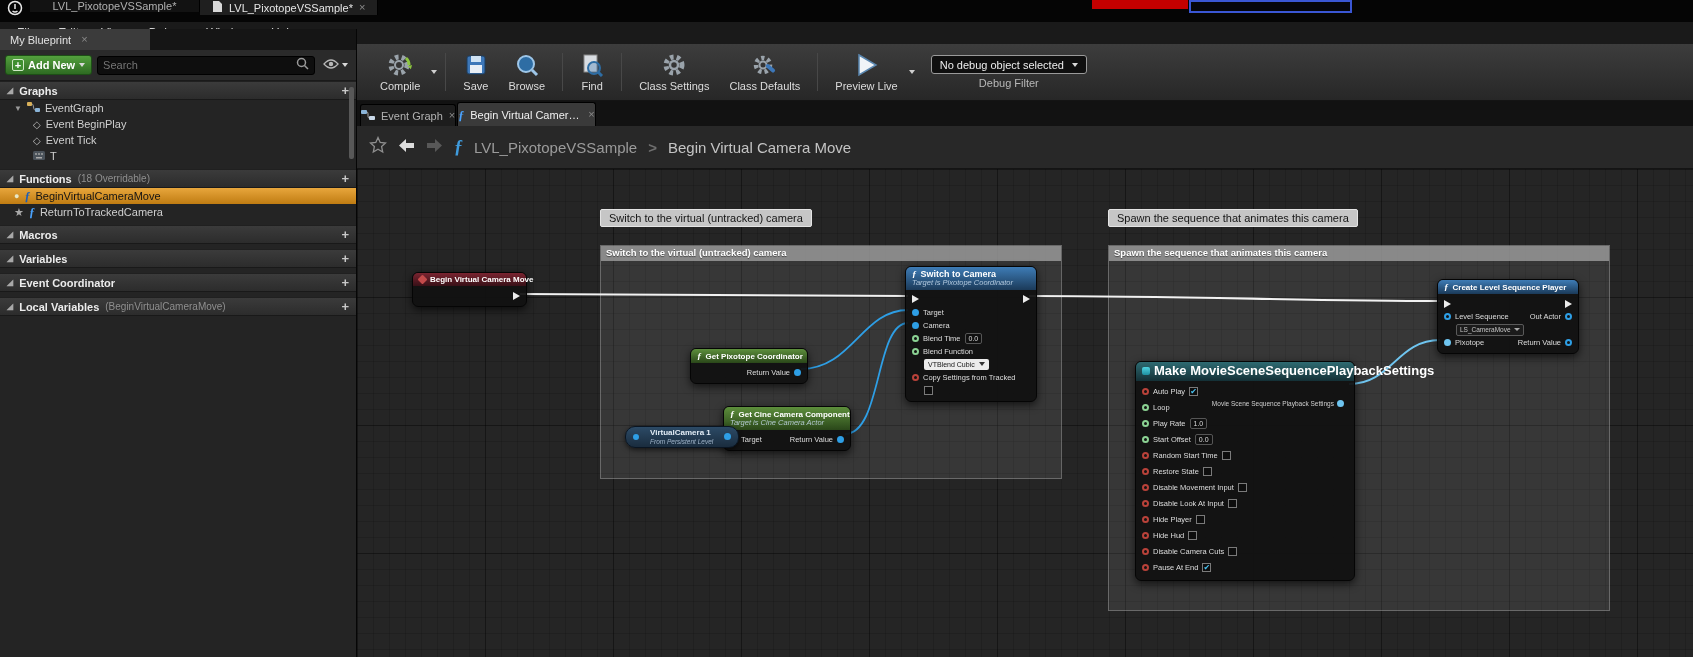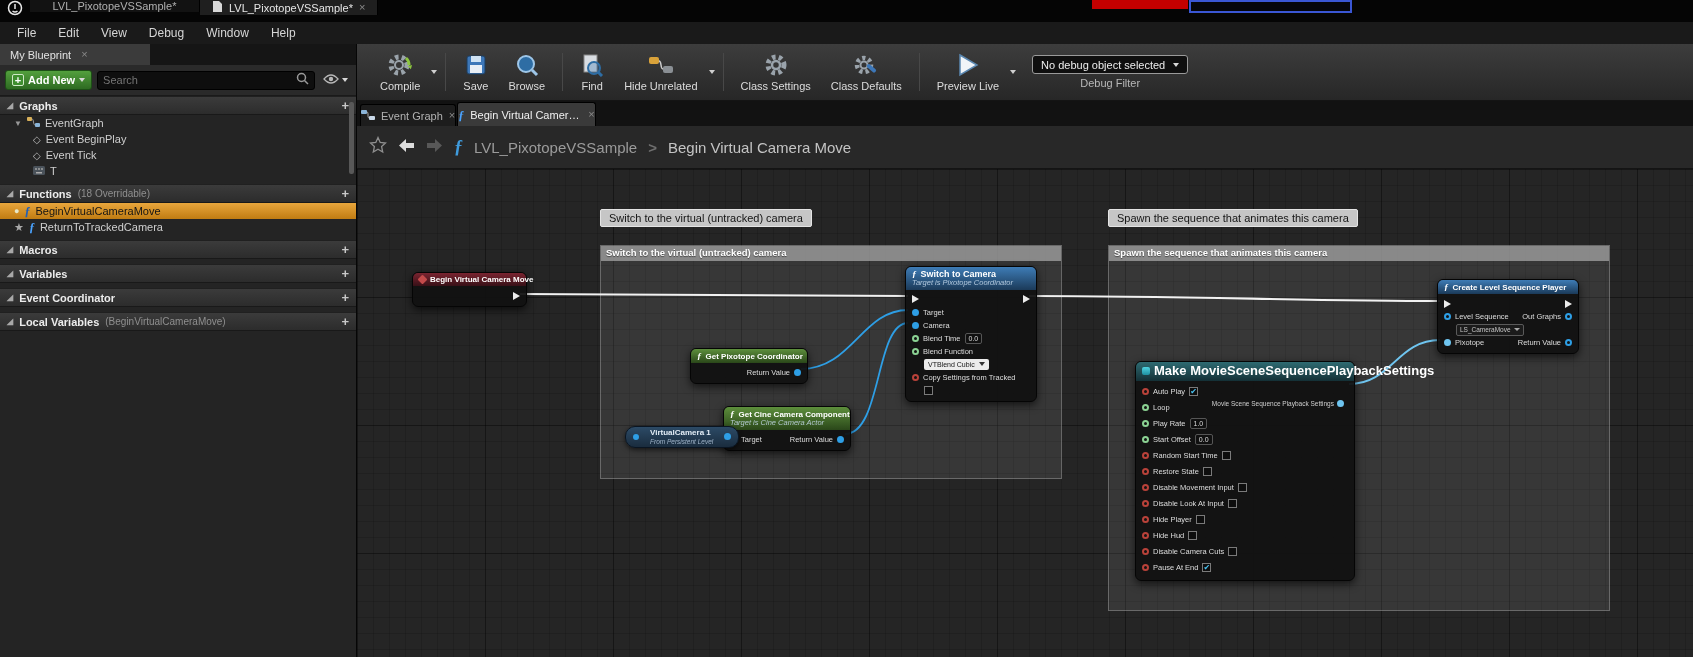--- a/index.html
+++ b/index.html
@@ -14,21 +14,21 @@
   .wtab.active{background:#1f1f1f;color:#e6e6e6}
   .close-x{color:#8a8a8a;font-size:11px;line-height:1}
   .artifact-red{position:absolute;left:1092px;top:0;width:96px;height:9px;background:#c40000}
   .artifact-blue{position:absolute;left:1189px;top:0;width:163px;height:13px;background:#05050a;border:2px solid #3a56d4}
 
   
   .menubar{position:absolute;left:0;top:22px;width:100%;height:22px;background:#1a1a1a;display:flex;align-items:center;padding-left:6px}
   .menubar span{padding:0 11px;font-size:12px;color:#d6d6d6;cursor:default}
 
   
-  .sidebar{position:absolute;left:0;top:44px;bottom:0;width:357px;background:#242424;border-right:1px solid #060606;overflow:hidden}
+  .sidebar{position:absolute;left:0;top:29px;bottom:0;width:357px;background:#242424;border-right:1px solid #060606;overflow:hidden}
   .ptabstrip{height:21px;background:#151515;display:flex;align-items:stretch}
   .ptab{background:#3b3b3b;display:flex;align-items:center;gap:10px;padding:0 10px;font-size:11px;color:#e2e2e2;min-width:150px}
   .ptoolbar{height:31px;display:flex;align-items:center;gap:5px;padding:0 5px;background:#2a2a2a;border-bottom:1px solid #1a1a1a}
   .addnew{display:flex;align-items:center;gap:4px;height:20px;padding:0 6px;background:linear-gradient(#53a03d,#2e6b22);border:1px solid #1d4f16;border-radius:3px;color:#fff;font-size:11px;font-weight:bold;cursor:pointer}
   .addnew .plus{font-weight:bold;background:#3f8f2f;border:1px solid #cfe9c6;border-radius:2px;width:12px;height:12px;line-height:10px;text-align:center;font-size:11px}
   .caret{width:0;height:0;border-left:3.5px solid transparent;border-right:3.5px solid transparent;border-top:4px solid #d8d8d8;flex:none}
   .searchwrap{flex:1;height:19px;background:#0e0e0e;border:1px solid #000;border-radius:3px;display:flex;align-items:center;padding:0 5px;gap:4px}
   .searchwrap input{flex:1;background:transparent;border:none;outline:none;color:#bbb;font-size:11px}
   .eyebtn{display:flex;align-items:center;gap:3px;padding:0 3px;cursor:pointer}
   .tree{font-size:11px}
@@ -304,33 +304,20 @@
       <div class="tbtn">
         <span class="ic">
             <svg width="24" height="24" viewBox="0 0 24 24">
               <rect x="4" y="2" width="13" height="17" fill="#d9dde2" stroke="#888"></rect>
               <circle cx="14" cy="15" r="6" fill="rgba(60,120,180,0.35)" stroke="#2e6da4" stroke-width="2"></circle>
               <line x1="18" y1="19" x2="22" y2="23" stroke="#2e6da4" stroke-width="3"></line>
             </svg>
           </span>
         <span>Find</span>
       </div>
-      <div class="tgrp">
-        <div class="tbtn">
-          <span class="ic">
-              <svg width="26" height="24" viewBox="0 0 26 24">
-                <rect x="1" y="4" width="10" height="7" rx="2" fill="#d9a23a"></rect>
-                <rect x="15" y="13" width="10" height="7" rx="2" fill="#8a8f94"></rect>
-                <path d="M11 8 C 14 8 12 16 15 16" stroke="#ccc" fill="none" stroke-width="1.5"></path>
-              </svg>
-            </span>
-          <span>Hide Unrelated</span>
-        </div>
-        <span class="tcaret"></span>
-      </div>
       <div class="tsep"></div>
       <div class="tbtn">
         <span class="ic">
             <svg width="26" height="26" viewBox="0 0 26 26">
               <circle cx="13" cy="13" r="8" fill="none" stroke="#9aa3ab" stroke-width="5" stroke-dasharray="3.5 3.2"></circle>
               <circle cx="13" cy="13" r="4" fill="none" stroke="#9aa3ab" stroke-width="2.5"></circle>
             </svg>
           </span>
         <span>Class Settings</span>
       </div>
@@ -614,21 +601,21 @@
           <div class="nrow">
               <span class="exec"></span>
               <span class="right">
                 <span class="exec"></span>
               </span>
             </div>
           <div class="nrow">
               <span class="pc blue"></span>
               <span>Level Sequence</span>
               <span class="right">
-                <span>Out Graphs</span>
+                <span>Out Actor</span>
                 <span class="pc blue"></span>
               </span>
             </div>
           <div class="nrow ind">
               <span class="darksel">
                 <span>LS_CameraMove</span>
                 <span class="car"></span>
               </span>
             </div>
           <div class="nrow">

